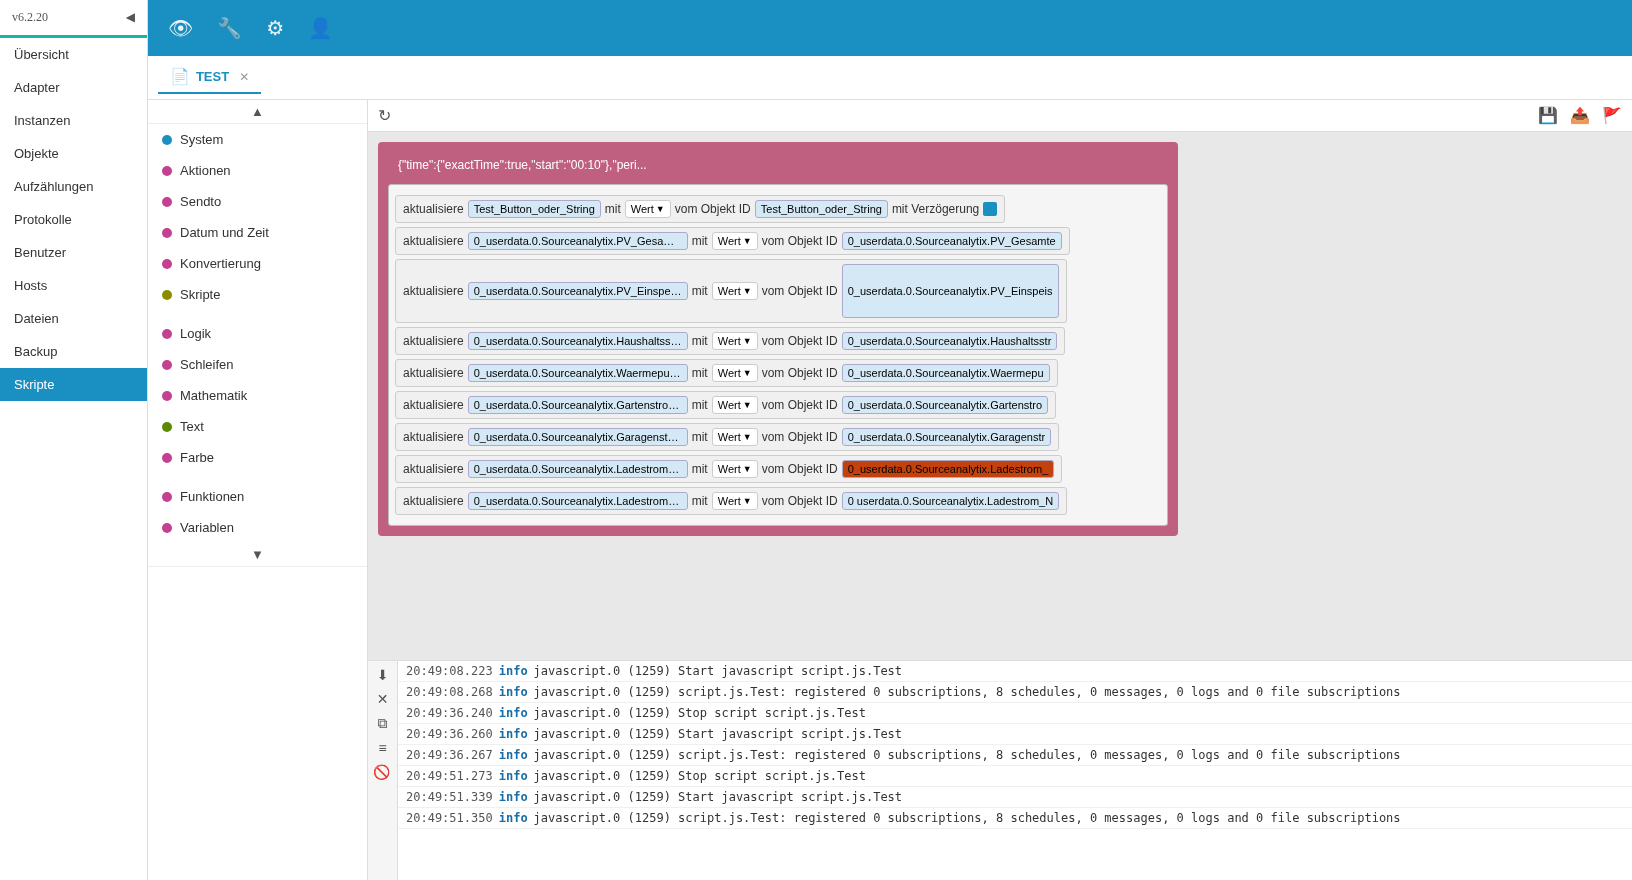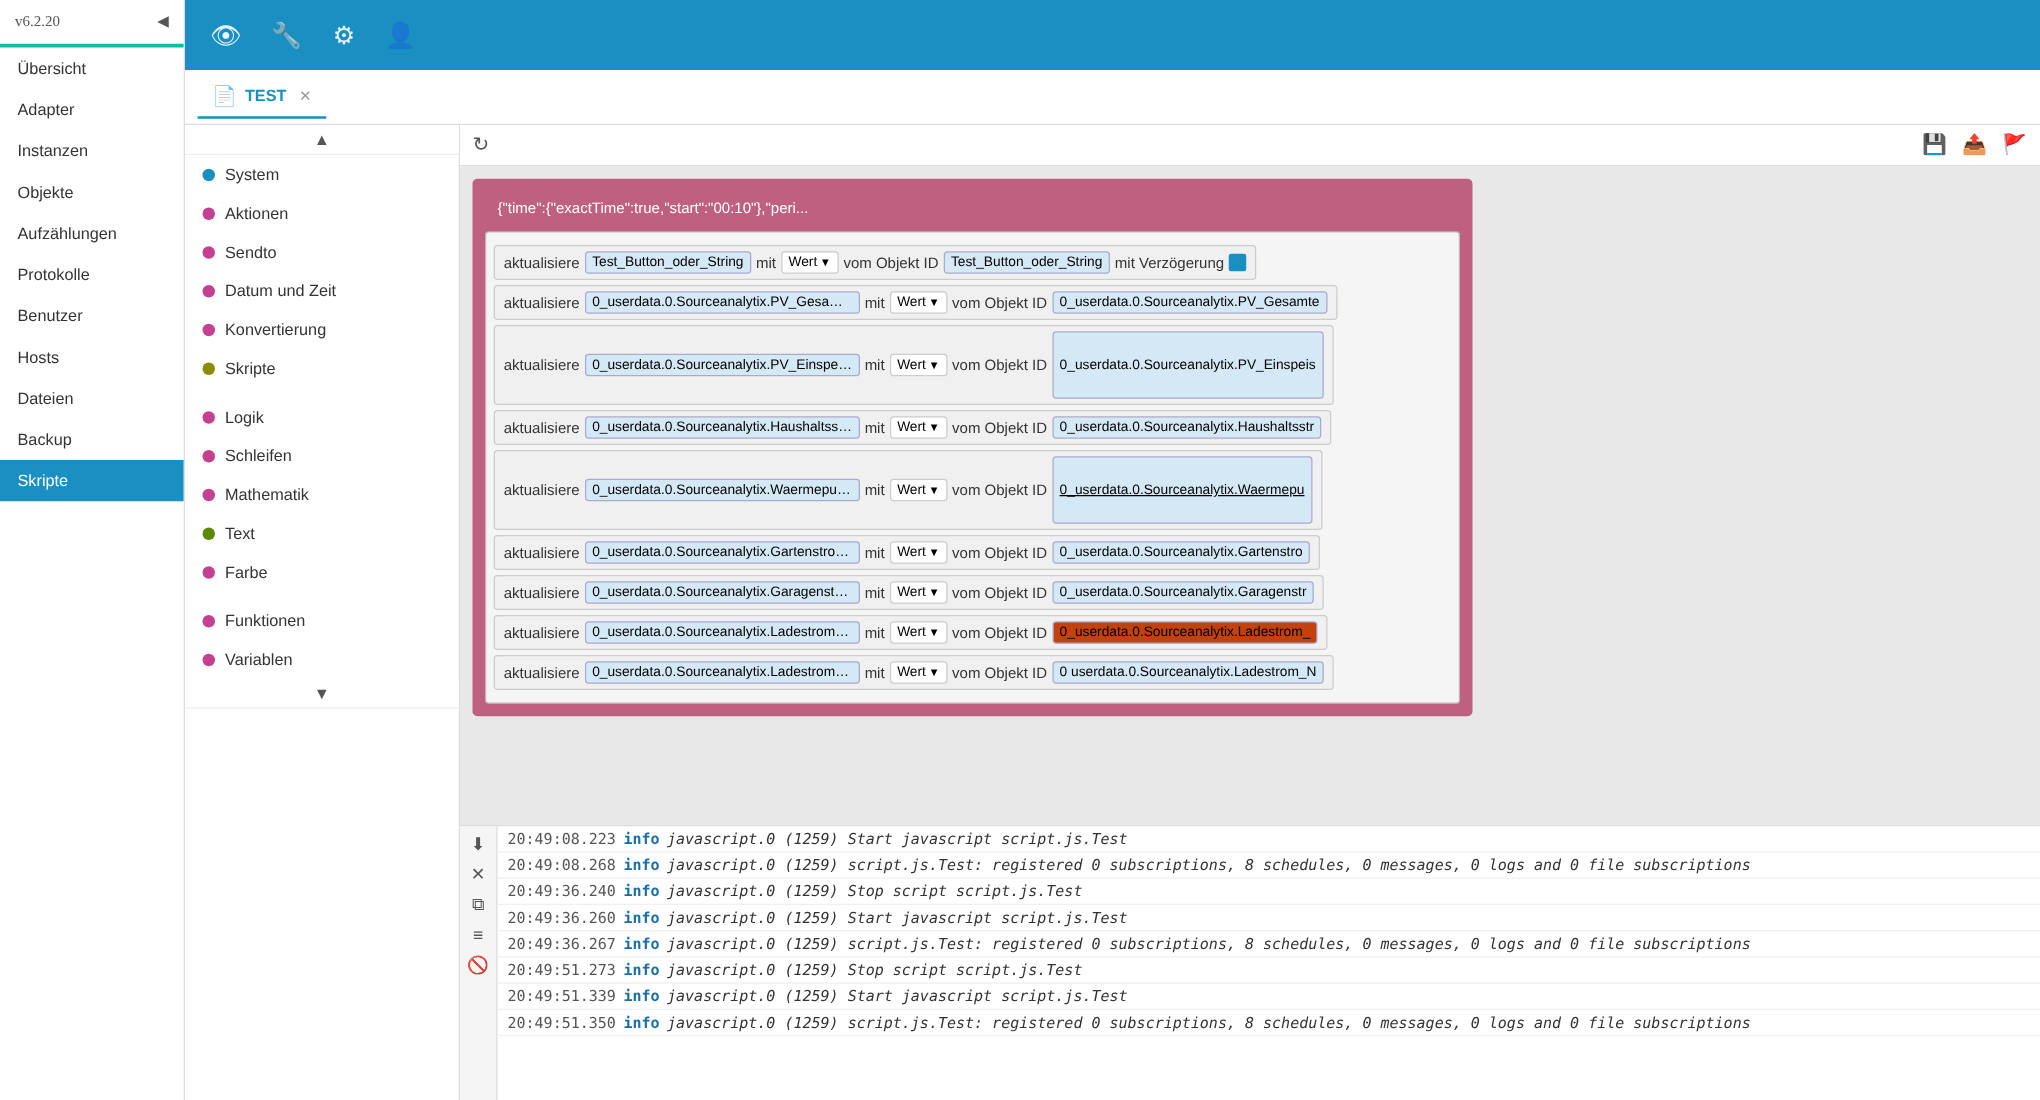--- a/index.html
+++ b/index.html
@@ -240,21 +240,21 @@
     }
     .log-row {
       padding: 3px 8px;
       display: flex;
       align-items: flex-start;
       gap: 6px;
       border-bottom: 1px solid #f0f0f0;
     }
     .log-time { color: #555; white-space: nowrap; }
     .log-level { color: #1a6ea8; font-weight: bold; white-space: nowrap; }
-    .log-msg { color: #333; word-break: break-all; font-style: italic; }
+    .log-msg { color: #333; word-break: break-all; }
   </style>
 </head>
 <body>
 
 <div id="sidebar">
   <div id="sidebar-header">
     <span>v6.2.20</span>
     <span style="cursor:pointer; color:#555;">◀</span>
   </div>
   <div id="sidebar-nav">
@@ -413,21 +413,21 @@
                     <span class="block-id" style="background: rgb(212, 232, 245); border: 1px solid rgb(170, 170, 204); border-radius: 3px; padding: 2px 5px; font-size: 11px; white-space: nowrap; max-width: 220px; overflow: hidden; text-overflow: ellipsis;">0_userdata.0.Sourceanalytix.Haushaltsstr</span>
                   </div>
                 </div>
                 <div class="block-row">
                   <div class="action-block" style="display: flex; align-items: center; gap: 4px; background: rgb(240, 240, 240); border: 1px solid rgb(204, 204, 204); padding: 4px 7px; border-radius: 3px; font-size: 12px; overflow: hidden; max-width: 1200px;">
                     <span class="block-keyword" style="white-space: nowrap; color: rgb(51, 51, 51);">aktualisiere</span>
                     <span class="block-id" style="background: rgb(212, 232, 245); border: 1px solid rgb(170, 170, 204); border-radius: 3px; padding: 2px 5px; font-size: 11px; white-space: nowrap; max-width: 220px; overflow: hidden; text-overflow: ellipsis;">0_userdata.0.Sourceanalytix.Waermepumpenstrom.vo...</span>
                     <span class="block-keyword" style="white-space: nowrap; color: rgb(51, 51, 51);">mit</span>
                     <span class="block-dropdown" style="background: rgb(255, 255, 255); border: 1px solid rgb(204, 204, 204); border-radius: 3px; padding: 2px 5px; font-size: 11px; white-space: nowrap;">Wert <span style="font-size:9px;">▼</span></span>
                     <span class="block-keyword" style="white-space: nowrap; color: rgb(51, 51, 51);">vom Objekt ID</span>
-                    <span class="block-id" style="background: rgb(212, 232, 245); border: 1px solid rgb(170, 170, 204); border-radius: 3px; padding: 20px 5px; font-size: 11px; white-space: nowrap; max-width: 220px; overflow: hidden; text-overflow: ellipsis; text-decoration: underline;">0_userdata.0.Sourceanalytix.Waermepu</span>
+                    <span class="block-id" style="background: rgb(212, 232, 245); border: 1px solid rgb(170, 170, 204); border-radius: 3px; padding: 2px 5px; font-size: 11px; white-space: nowrap; max-width: 220px; overflow: hidden; text-overflow: ellipsis;">0_userdata.0.Sourceanalytix.Waermepu</span>
                   </div>
                 </div>
                 <div class="block-row">
                   <div class="action-block" style="display: flex; align-items: center; gap: 4px; background: rgb(240, 240, 240); border: 1px solid rgb(204, 204, 204); padding: 4px 7px; border-radius: 3px; font-size: 12px; overflow: hidden; max-width: 1200px;">
                     <span class="block-keyword" style="white-space: nowrap; color: rgb(51, 51, 51);">aktualisiere</span>
                     <span class="block-id" style="background: rgb(212, 232, 245); border: 1px solid rgb(170, 170, 204); border-radius: 3px; padding: 2px 5px; font-size: 11px; white-space: nowrap; max-width: 220px; overflow: hidden; text-overflow: ellipsis;">0_userdata.0.Sourceanalytix.Gartenstrom.vor_9_Wo...</span>
                     <span class="block-keyword" style="white-space: nowrap; color: rgb(51, 51, 51);">mit</span>
                     <span class="block-dropdown" style="background: rgb(255, 255, 255); border: 1px solid rgb(204, 204, 204); border-radius: 3px; padding: 2px 5px; font-size: 11px; white-space: nowrap;">Wert <span style="font-size:9px;">▼</span></span>
                     <span class="block-keyword" style="white-space: nowrap; color: rgb(51, 51, 51);">vom Objekt ID</span>
                     <span class="block-id" style="background: rgb(212, 232, 245); border: 1px solid rgb(170, 170, 204); border-radius: 3px; padding: 2px 5px; font-size: 11px; white-space: nowrap; max-width: 220px; overflow: hidden; text-overflow: ellipsis;">0_userdata.0.Sourceanalytix.Gartenstro</span>

